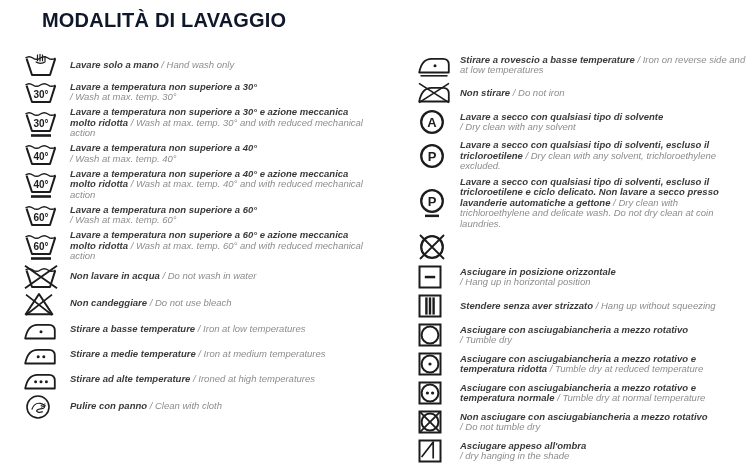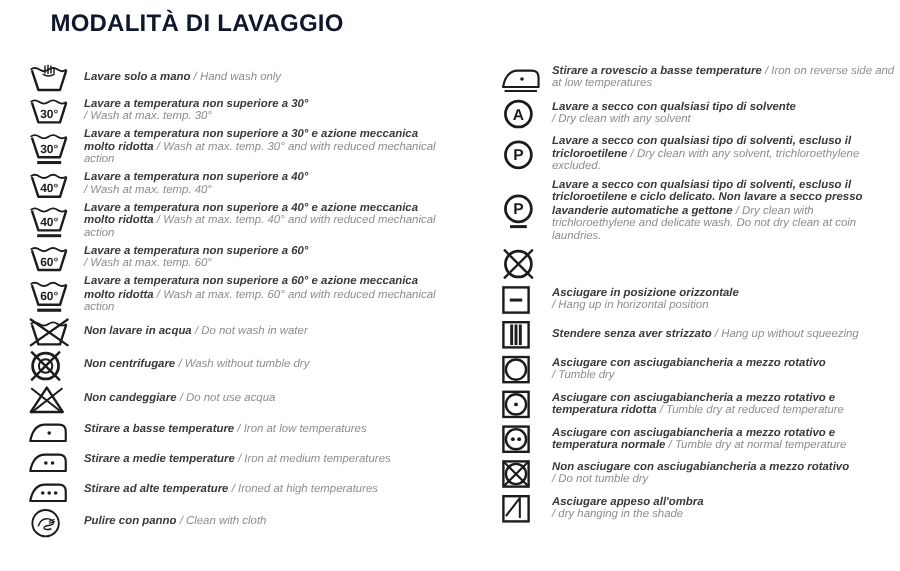--- a/index.html
+++ b/index.html
@@ -107,36 +107,26 @@
             <svg width="34" height="24" viewBox="0 0 34 24" fill="none">
               <path d="M1.5 5 Q5 2.3 8.8 5 Q12.6 7.7 16.4 5 Q20.2 2.3 24 5 Q27.8 7.7 31.5 5" stroke="#1c1c1e" stroke-width="1.5" fill="none"></path>
               <path d="M2.6 5.6 L8 22 L26 22 L31.2 5.6" stroke="#1c1c1e" stroke-width="2" fill="none" stroke-linejoin="round"></path>
               <path d="M1 0.8 L33 23.2 M33 0.8 L1 23.2" stroke="#1c1c1e" stroke-width="1.9"></path>
             </svg>
           </span>
           <p class="txt"><span class="it">Non lavare in acqua</span> <span class="en">/ Do not wash in water</span></p>
         </div>
         <div class="row">
           <span class="icon-cell">
-            <svg width="28" height="26" viewBox="0 0 28 26" fill="none">
-              <circle cx="14" cy="13" r="10.8" stroke="#1c1c1e" stroke-width="2.3" fill="none"></circle>
-              <circle cx="14" cy="13" r="5.6" stroke="#1c1c1e" stroke-width="1.7" fill="none"></circle>
-              <path d="M2 1 L26 25 M26 1 L2 25" stroke="#1c1c1e" stroke-width="1.9"></path>
-            </svg>
-          </span>
-          <p class="txt"><span class="it">Non centrifugare</span> <span class="en">/ Wash without tumble dry</span></p>
-        </div>
-        <div class="row">
-          <span class="icon-cell">
             <svg width="30" height="24" viewBox="0 0 30 24" fill="none">
     <path d="M15 2 L28.3 22.3 L1.7 22.3 Z" stroke="#1c1c1e" stroke-width="2" fill="none" stroke-linejoin="round"></path>
     <path d="M2 2.6 L28 23 M28 2.6 L2 23" stroke="#1c1c1e" stroke-width="1.7"></path>
             </svg>
           </span>
-          <p class="txt"><span class="it">Non candeggiare</span> <span class="en">/ Do not use acqua</span></p>
+          <p class="txt"><span class="it">Non candeggiare</span> <span class="en">/ Do not use bleach</span></p>
         </div>
         <div class="row">
           <span class="icon-cell">
             <svg width="32" height="22" viewBox="0 0 32 22" fill="none">
               <path d="M1.2 19.5 L30.8 19.5 L30.8 11.5 C30.8 7.8 28.7 5.8 25 5.8 L13.5 5.8 C7.5 5.8 3 10 1.2 19.5 Z" stroke="#1c1c1e" stroke-width="1.8" fill="none" stroke-linejoin="round"></path>
               <circle cx="17" cy="12.8" r="1.5" fill="#1c1c1e"></circle>
             </svg>
           </span>
           <p class="txt"><span class="it">Stirare a basse temperature</span> <span class="en">/ Iron at low temperatures</span></p>
         </div>
@@ -175,20 +165,29 @@
     <div class="col col-right" id="col-right">
         <div class="row">
           <span class="icon-cell">
             <svg width="32" height="24" viewBox="0 0 32 24" fill="none">
               <path d="M1.2 19.5 L30.8 19.5 L30.8 11.5 C30.8 7.8 28.7 5.8 25 5.8 L13.5 5.8 C7.5 5.8 3 10 1.2 19.5 Z" stroke="#1c1c1e" stroke-width="1.8" fill="none" stroke-linejoin="round"></path>
               <circle cx="17" cy="12.8" r="1.5" fill="#1c1c1e"></circle>
               <path d="M2.5 22.8 H29.5" stroke="#1c1c1e" stroke-width="1.6"></path>
             </svg>
           </span>
           <p class="txt"><span class="it">Stirare a rovescio a basse temperature</span> <span class="en">/ Iron on reverse side and at low temperatures</span></p>
+        </div>
+        <div class="row">
+          <span class="icon-cell">
+            <svg width="32" height="22" viewBox="0 0 32 22" fill="none">
+              <path d="M1.2 19.5 L30.8 19.5 L30.8 11.5 C30.8 7.8 28.7 5.8 25 5.8 L13.5 5.8 C7.5 5.8 3 10 1.2 19.5 Z" stroke="#1c1c1e" stroke-width="1.8" fill="none" stroke-linejoin="round"></path>
+              <path d="M1 1.4 L31 20.6 M31 1.4 L1 20.6" stroke="#1c1c1e" stroke-width="1.7"></path>
+            </svg>
+          </span>
+          <p class="txt"><span class="it">Non stirare</span> <span class="en">/ Do not iron</span></p>
         </div>
         <div class="row">
           <span class="icon-cell">
             <svg width="28" height="26" viewBox="0 0 28 26" fill="none">
               <circle cx="14" cy="13" r="10.8" stroke="#1c1c1e" stroke-width="2.3" fill="none"></circle>
               <text x="14" y="17.6" text-anchor="middle" font-family="'Liberation Sans',sans-serif" font-size="13" font-weight="bold" fill="#1c1c1e">A</text>
             </svg>
           </span>
           <p class="txt"><span class="it">Lavare a secco con qualsiasi tipo di solvente</span><br><span class="en">/ Dry clean with any solvent</span></p>
         </div>

